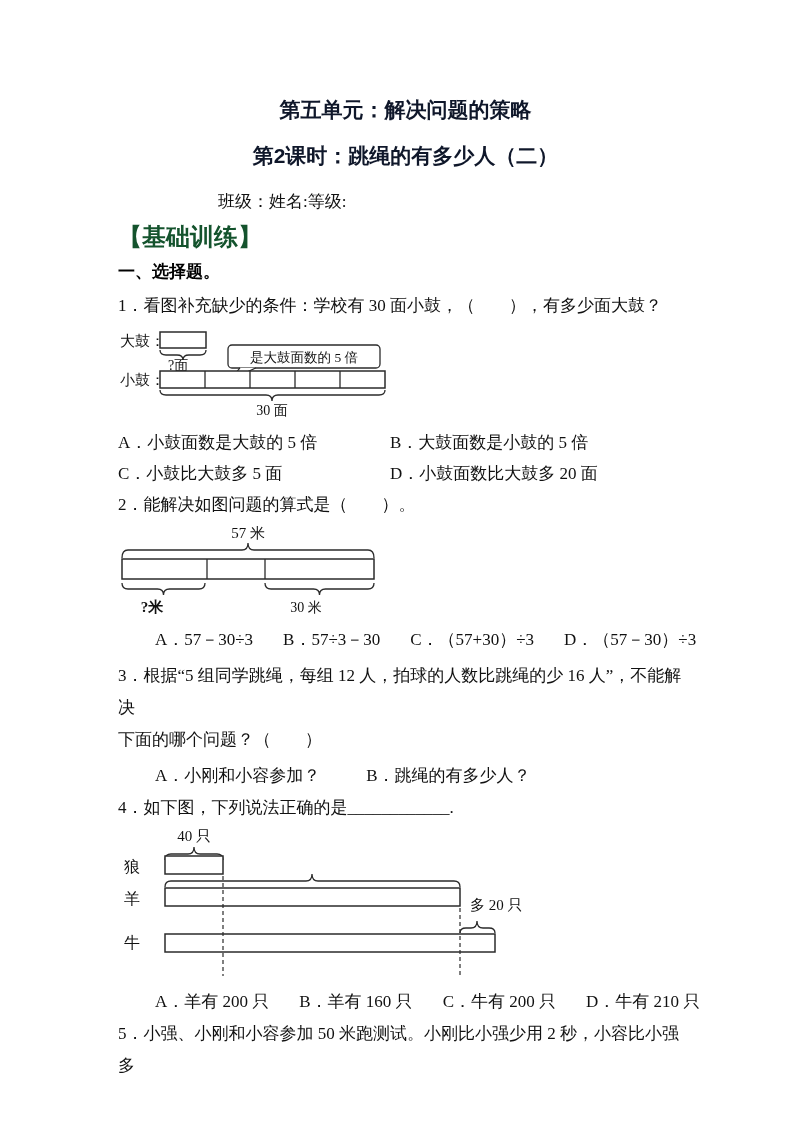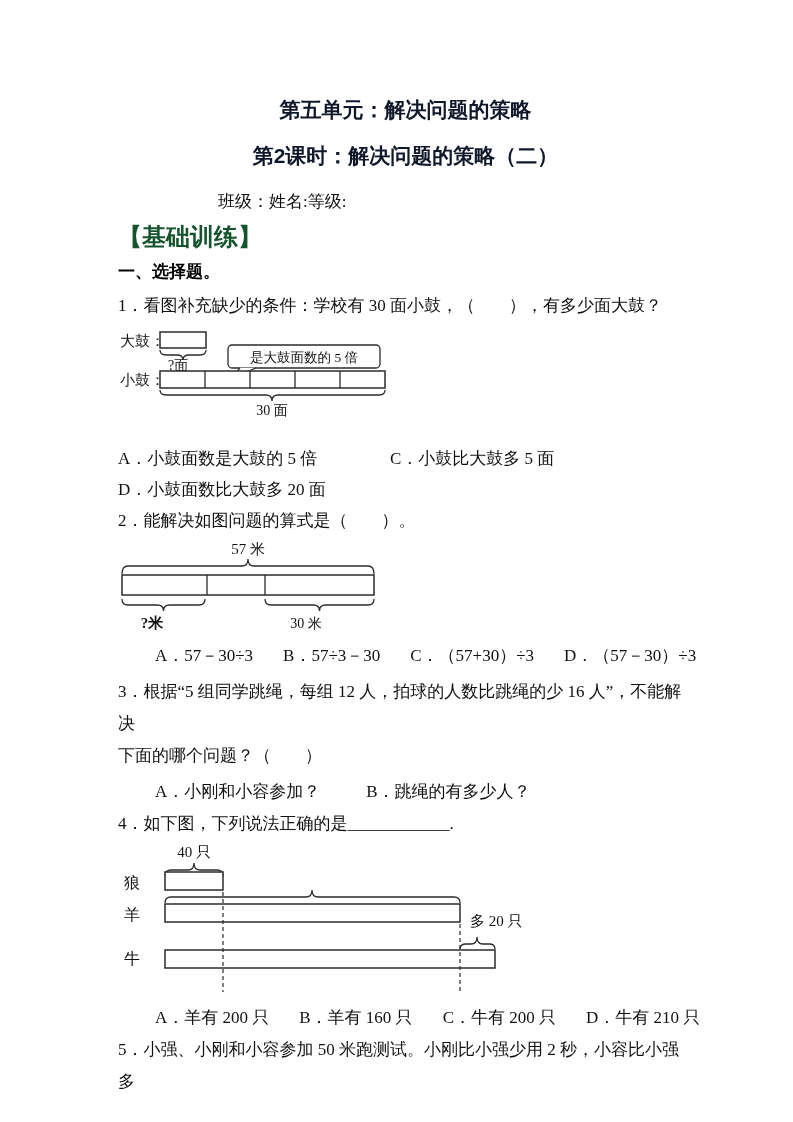--- a/index.html
+++ b/index.html
@@ -13,37 +13,37 @@
            font-family:"Liberation Sans","DejaVu Sans",sans-serif; color:#0f172a; }
   .title2 { margin-top:18px; }
   .class-line { margin-top:20px; font-size:17px; line-height:24px; display:flex; padding-left:100px; }
   .sec-head { margin-top:10px; font-size:24px; line-height:26px; font-weight:bold;
               font-family:"Liberation Sans","DejaVu Sans",sans-serif; color:#14532d; }
   .part-head { margin-top:10px; font-size:17px; line-height:24px; font-weight:bold;
                font-family:"Liberation Sans","DejaVu Sans",sans-serif; color:#000; }
   .stem { margin-top:6px; font-size:17px; line-height:31px; }
   .stem-cont { font-size:17px; line-height:32px; }
   .diagram { display:block; margin-top:8px; }
-  .opt-grid { margin-top:24px; display:grid; grid-template-columns:272px auto; font-size:17px; line-height:31px; }
+  .opt-grid { margin-top:8px; display:grid; grid-template-columns:272px auto; font-size:17px; line-height:31px; }
   .opt-row  { margin-top:10px; display:flex; gap:26px; font-size:17px; line-height:24px; white-space:nowrap;margin-left:37px; }
   .opt-row3 { gap:46px; }
   .opt-row4 { gap:30px; }
   svg text { font-family:"Liberation Serif","DejaVu Serif",serif; fill:#111; }
   svg .bar { fill:#ffffff; stroke:#2b2b2b; stroke-width:1.5; }
   svg .ln  { stroke:#2b2b2b; stroke-width:1.3; fill:none; }
   svg .brace { stroke:#2b2b2b; stroke-width:1.3; fill:none; }
   svg .dash { stroke:#2b2b2b; stroke-width:1.2; stroke-dasharray:4,3; fill:none; }
 </style>
 </head>
 <body>
 
 <div class="page">
 
   <div class="title">第五单元：解决问题的策略</div>
-  <div class="title title2">第2课时：解决问题的策略（二）</div>
+  <div class="title title2">第2课时：跳绳的有多少人（二）</div>
 
   <div class="class-line">
     <span>班级：</span>
     <span>姓名:</span>
     <span>等级:</span>
   </div>
 
   <div class="sec-head">【基础训练】</div>
   <div class="part-head">一、选择题。</div>
 
@@ -64,20 +64,21 @@
     <line class="ln" x1="87" y1="42" x2="87" y2="59"></line>
     <line class="ln" x1="132" y1="42" x2="132" y2="59"></line>
     <line class="ln" x1="177" y1="42" x2="177" y2="59"></line>
     <line class="ln" x1="222" y1="42" x2="222" y2="59"></line>
     <path class="brace" d="M42,61 Q42,66 48,66 L148,66 Q154,66 154,72 Q154,66 160,66 L261,66 Q267,66 267,61"></path>
     <text x="154" y="86" font-size="14" text-anchor="middle">30 面</text>
   </svg>
 
   <div class="opt-grid">
     <span>A．小鼓面数是大鼓的 5 倍</span>
+    <span>B．大鼓面数是小鼓的 5 倍</span>
     <span>C．小鼓比大鼓多 5 面</span>
     <span>D．小鼓面数比大鼓多 20 面</span>
   </div>
 
   <div class="stem-cont">2．能解决如图问题的算式是（　　）。</div>
 
   <svg class="diagram" width="264" height="92" viewBox="0 0 264 92" style="margin-top:5px;">
     <text x="130" y="12" font-size="15" text-anchor="middle">57 米</text>
     <path class="brace" d="M4,32 Q4,24 10,24 L124,24 Q130,24 130,17 Q130,24 136,24 L250,24 Q256,24 256,32"></path>
     <rect class="bar" x="4" y="33" width="252" height="20"></rect>

